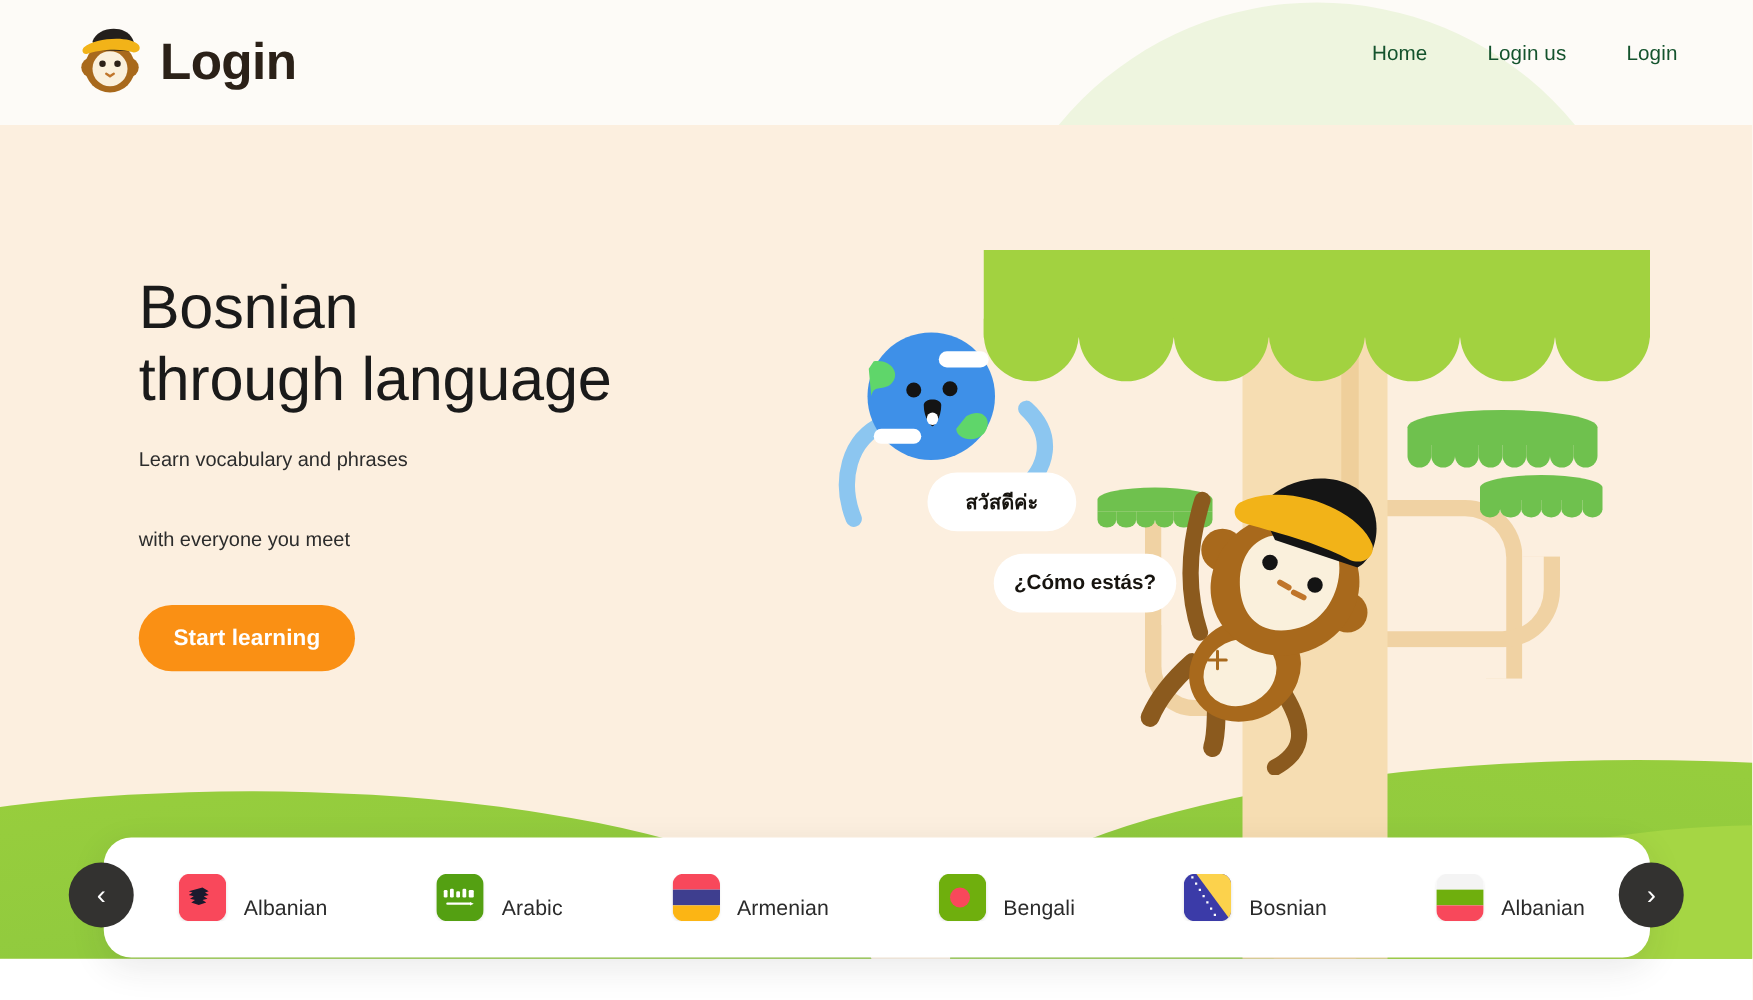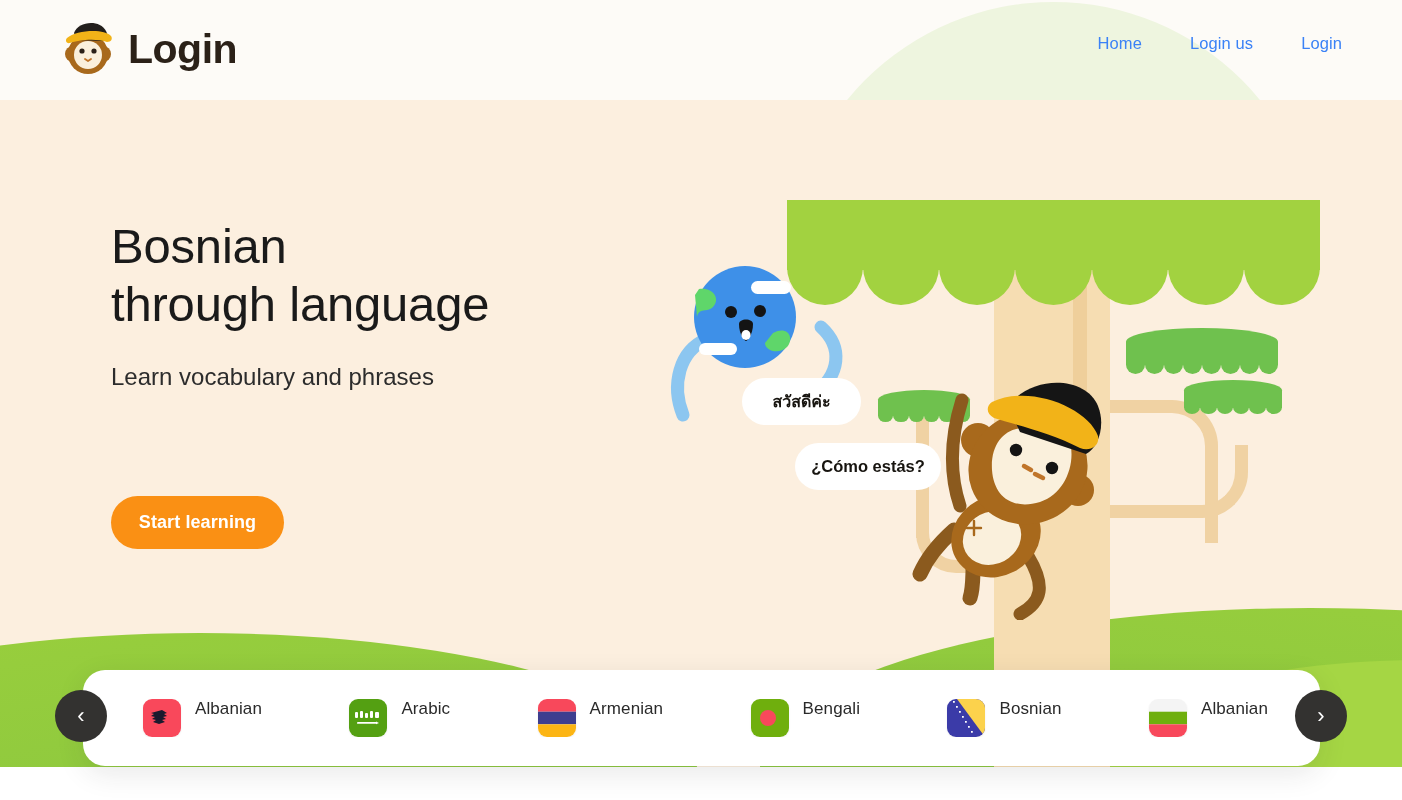--- a/index.html
+++ b/index.html
@@ -207,59 +207,58 @@
   }
   .nav {
     position: absolute;
     right: 60px; top: 34px;
     display: flex;
     gap: 48px;
     z-index: 8;
   }
   .nav a {
     font-size: 16.5px;
-    color: #3b82f6;
+    color: #14532d;
     text-decoration: none;
     letter-spacing: 0.1px;
   }
 
   
   .headline {
     position: absolute;
     left: 111px; top: 184px;
     font-size: 49px;
     font-weight: 500;
     line-height: 58px;
     color: #1A1A1A;
     letter-spacing: -0.2px;
     z-index: 4;
   }
   .subcopy {
     position: absolute;
     left: 111px; top: 337px;
-    font-size: 24px;
+    font-size: 16px;
     line-height: 32px;
     color: #2C2C2C;
     z-index: 4;
   }
   .cta {
     position: absolute;
     left: 111px; top: 484px;
     width: 173px; height: 53px;
     background: #FA9014;
     border: none;
     border-radius: 28px;
     color: #ffffff;
     font-size: 18px;
     font-weight: 700;
     font-family: "Liberation Sans", sans-serif;
     cursor: pointer;
     letter-spacing: 0.1px;
     z-index: 5;
-    margin-top: 12px;
   }
 
   
   .globe-wrap { position: absolute; left: 665px; top: 255px; width: 200px; height: 180px; z-index: 4; }
 
   
   .bubble {
     position: absolute;
     background: #ffffff;
     border-radius: 24px;
@@ -300,21 +299,21 @@
     flex: 1 1 auto;
     display: flex;
     align-items: center;
     padding: 0 52px 0 60px;
     gap: 0;
     justify-content: space-between;
     overflow: hidden;
   }
   .lang-item {
     display: flex;
-    align-items: flex-start;
+    align-items: flex-end;
     gap: 14px;
     cursor: pointer;
     white-space: nowrap;
   }
   .flag {
     width: 38px; height: 38px;
     border-radius: 9px;
     overflow: hidden;
     flex: 0 0 auto;
     position: relative;
@@ -493,20 +492,21 @@
   </nav>
 
   <h1 class="headline">
     <span>Bosnian</span><br>
     <span>through language</span>
   </h1>
 
   <p class="subcopy">
     <span>Learn vocabulary and phrases</span><br>
     <br>
+    <span>with everyone you meet</span>
   </p>
 
   <button class="cta">Start learning</button>
 
   <div class="lang-card">
     <div class="lang-track">
 
       <div class="lang-item">
         <span class="flag">
           <svg viewBox="0 0 38 38">

